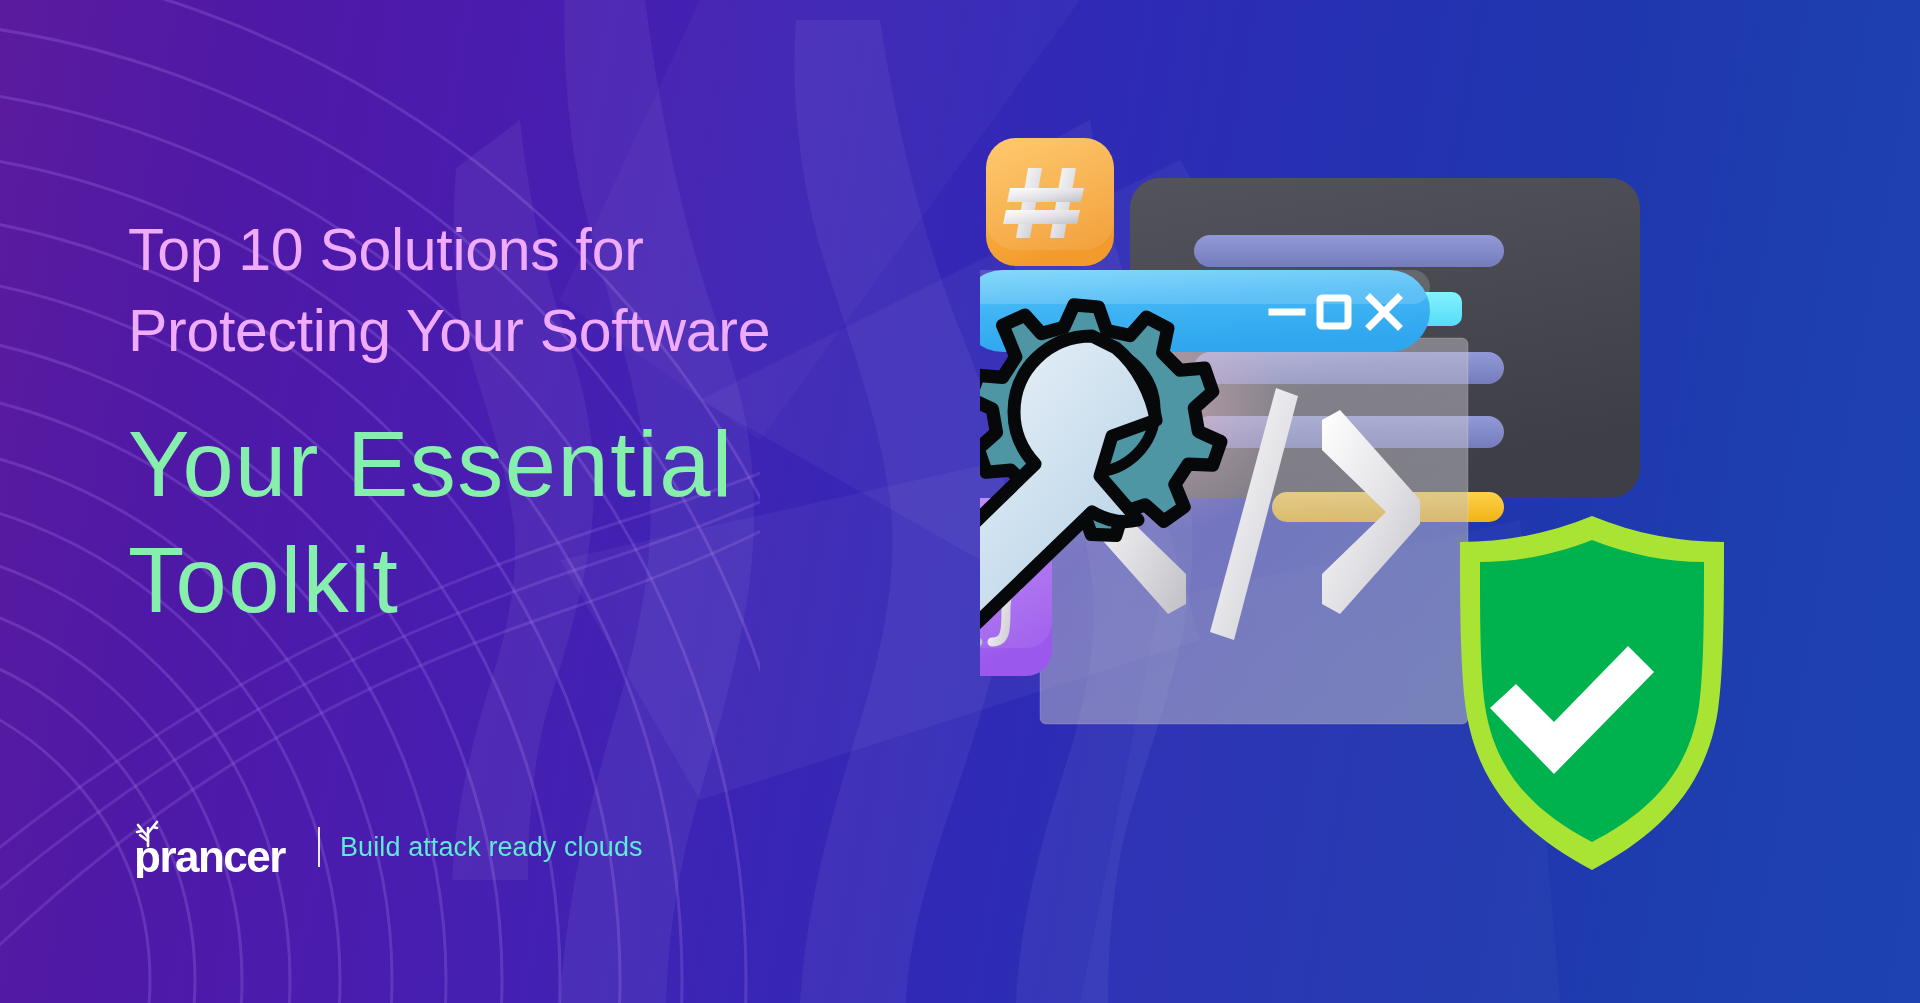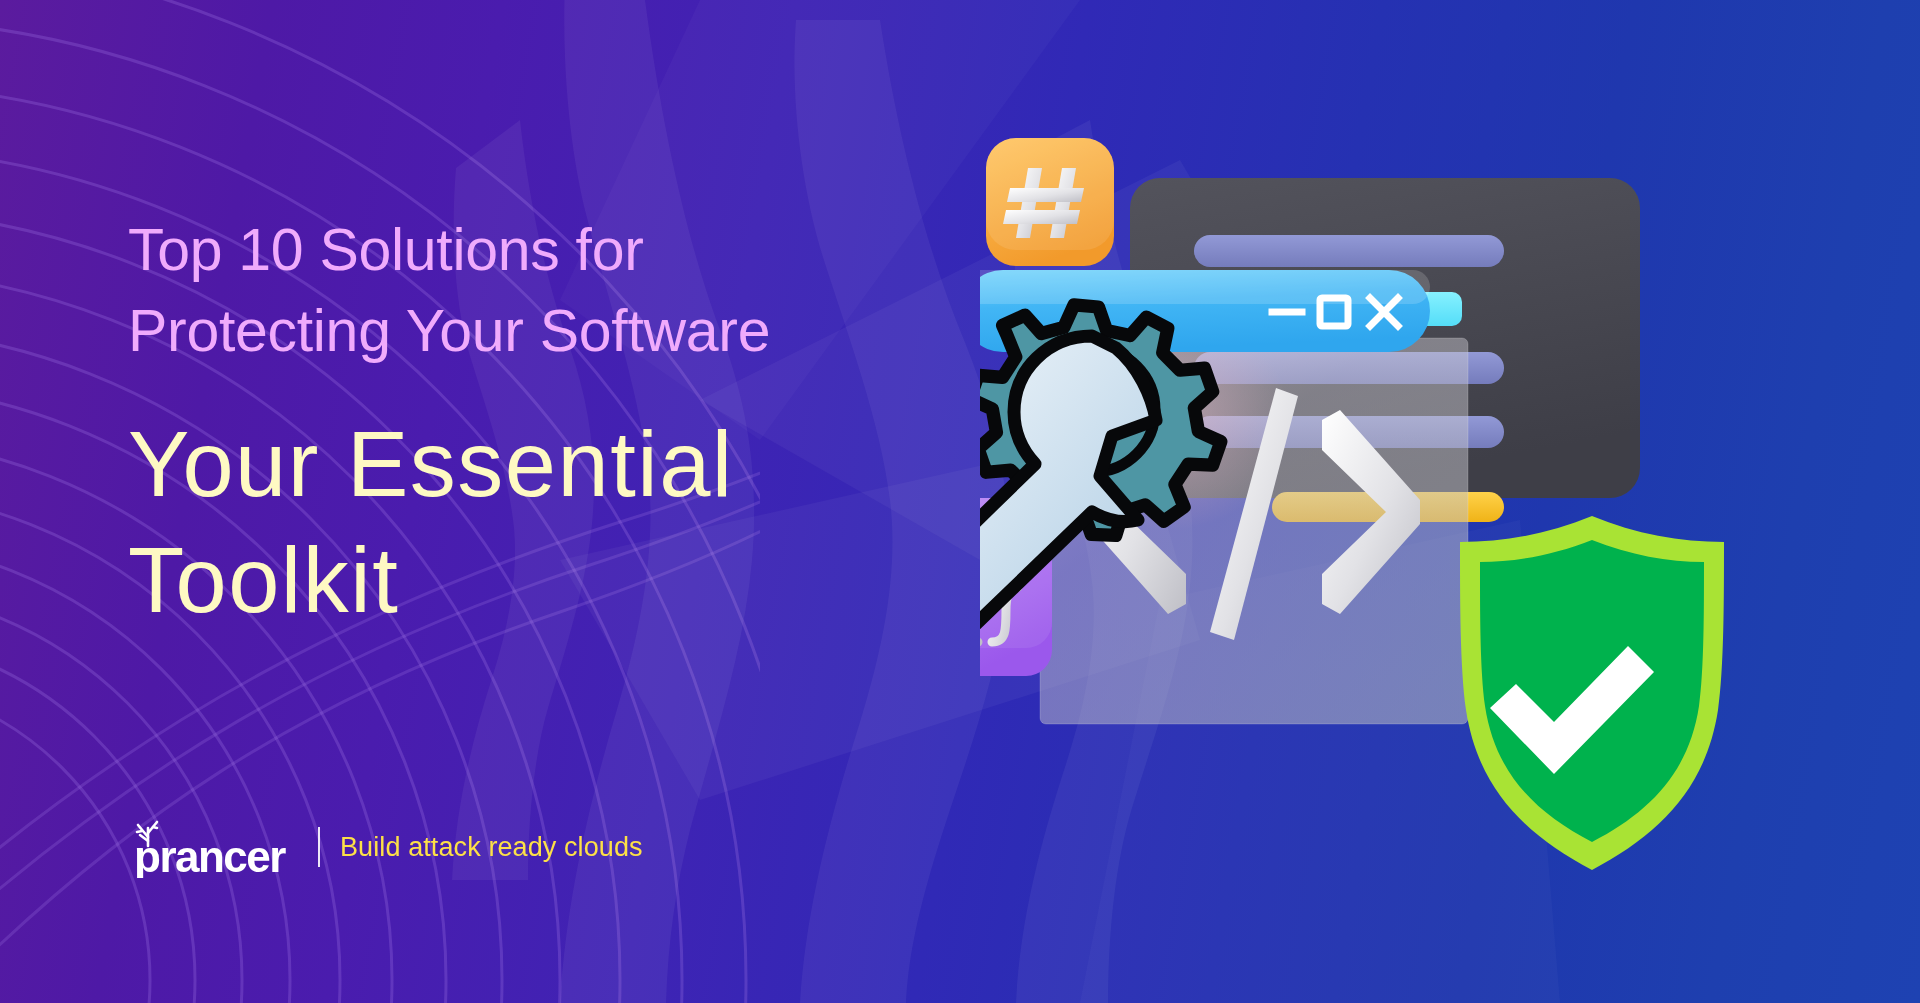--- a/index.html
+++ b/index.html
@@ -22,34 +22,34 @@
   .bg-arcs, .bg-antler, .bg-diag { position:absolute; inset:0; }
   .bg-diag { opacity:.55; }
 
   
   .copy { position:absolute; left:128px; top:210px; width:940px; }
   .eyebrow {
     color:#f0abfc; font-size:59px; line-height:1.38;
     font-weight:400; letter-spacing:-.3px; white-space:pre-line;
   }
   .headline {
-    margin-top:34px; color:#fef9c3; font-size:92px;
+    margin-top:34px; color:#86efac; font-size:92px;
     line-height:1.26; font-weight:400; letter-spacing:1.5px;
     white-space:pre-line;
   }
 
   
   .logo-row {
     position:absolute; left:128px; top:816px;
     display:flex; align-items:center; gap:20px;
   }
   .logo-mark { display:block; }
   .logo-rule { width:2px; height:40px; background:#FFFFFF; opacity:.9; }
   .tagline {
-    color:#fde047; font-size:27px; font-weight:500; letter-spacing:.1px;
+    color:#5eead4; font-size:27px; font-weight:500; letter-spacing:.1px;
   }
 
   
   .illo { position:absolute; left:980px; top:120px; width:940px; height:790px; }
   .illo svg { display:block; }
 </style>
 </head>
 <body>
 
 <div id="stage">

